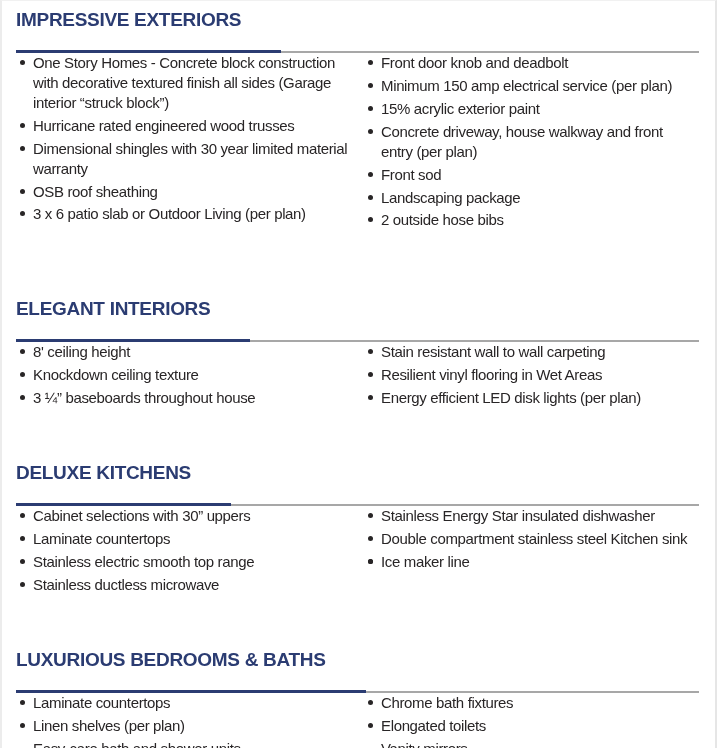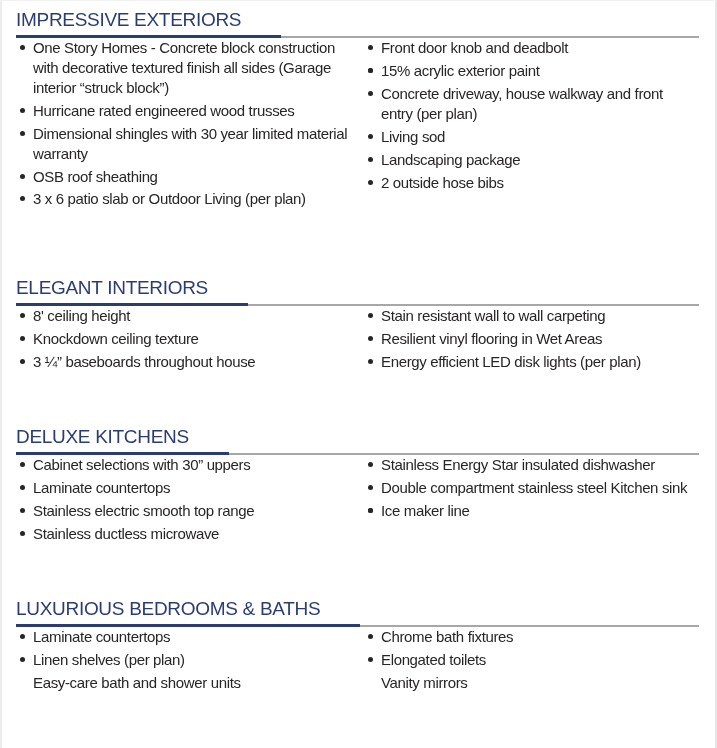--- a/index.html
+++ b/index.html
@@ -29,23 +29,23 @@
   .sec:last-child {
     margin-bottom: 0;
   }
   .head-wrap {
     border-bottom: 2px solid #a7a7a7;
     line-height: 0;
   }
   .title {
     display: inline-block;
     margin: 0;
-    padding: 0 40px 4px 0;
+    padding: 0 40px 19px 0;
     font-size: 19px;
-    font-weight: normal;
+    font-weight: bold;
     letter-spacing: -0.3px;
     line-height: 1.1;
     color: #2b3c72;
     border-bottom: 3px solid #2b3c72;
     margin-bottom: -2px;
   }
   .cols {
     display: grid;
     grid-template-columns: 348px 1fr;
   }
@@ -85,24 +85,24 @@
     <div class="cols">
       <ul class="col">
         <li class="item"><span class="dot"></span><span>One Story Homes - Concrete block construction with decorative textured finish all sides (Garage interior “struck block”)</span></li>
         <li class="item"><span class="dot"></span><span>Hurricane rated engineered wood trusses</span></li>
         <li class="item"><span class="dot"></span><span>Dimensional shingles with 30 year limited material warranty</span></li>
         <li class="item"><span class="dot"></span><span>OSB roof sheathing</span></li>
         <li class="item"><span class="dot"></span><span>3 x 6 patio slab or Outdoor Living (per plan)</span></li>
       </ul>
       <ul class="col">
         <li class="item"><span class="dot"></span><span>Front door knob and deadbolt</span></li>
-        <li class="item"><span class="dot"></span></li>
+        <li class="item"><span class="dot"></span><span>Minimum 150 amp electrical service (per plan)</span></li>
         <li class="item"><span class="dot"></span><span>15% acrylic exterior paint</span></li>
         <li class="item"><span class="dot"></span><span>Concrete driveway, house walkway and front entry (per plan)</span></li>
-        <li class="item"><span class="dot"></span><span>Living sod</span></li>
+        <li class="item"><span class="dot"></span><span>Front sod</span></li>
         <li class="item"><span class="dot"></span><span>Landscaping package</span></li>
         <li class="item"><span class="dot"></span><span>2 outside hose bibs</span></li>
       </ul>
     </div>
   </section>
 
   <section class="sec">
     <div class="head-wrap">
       <h2 class="title">ELEGANT INTERIORS</h2>
     </div>

